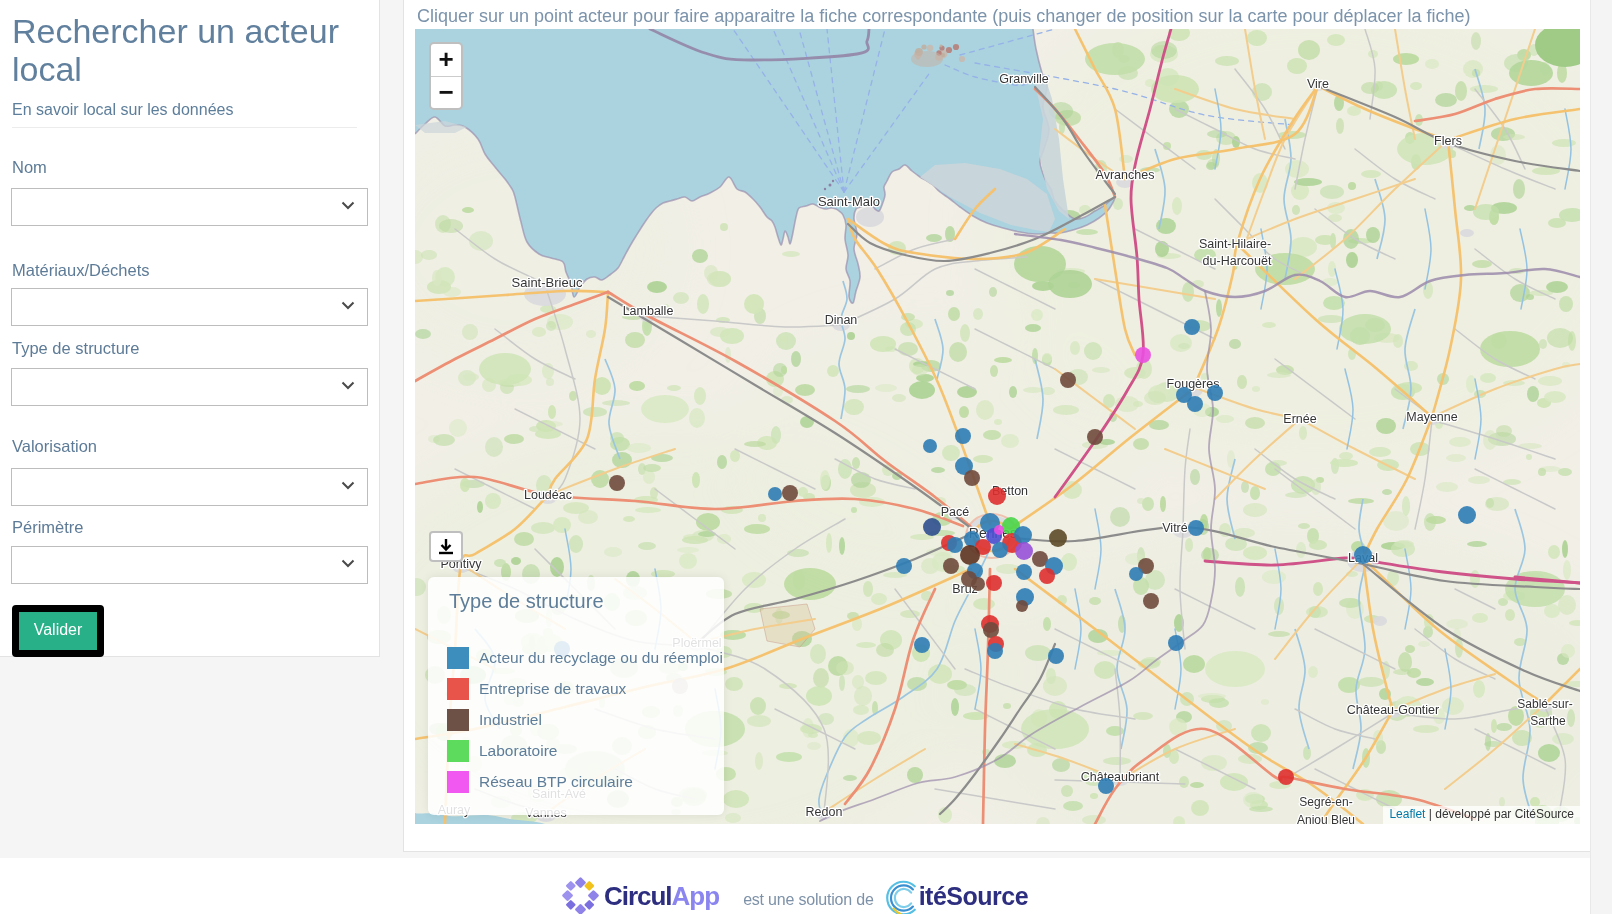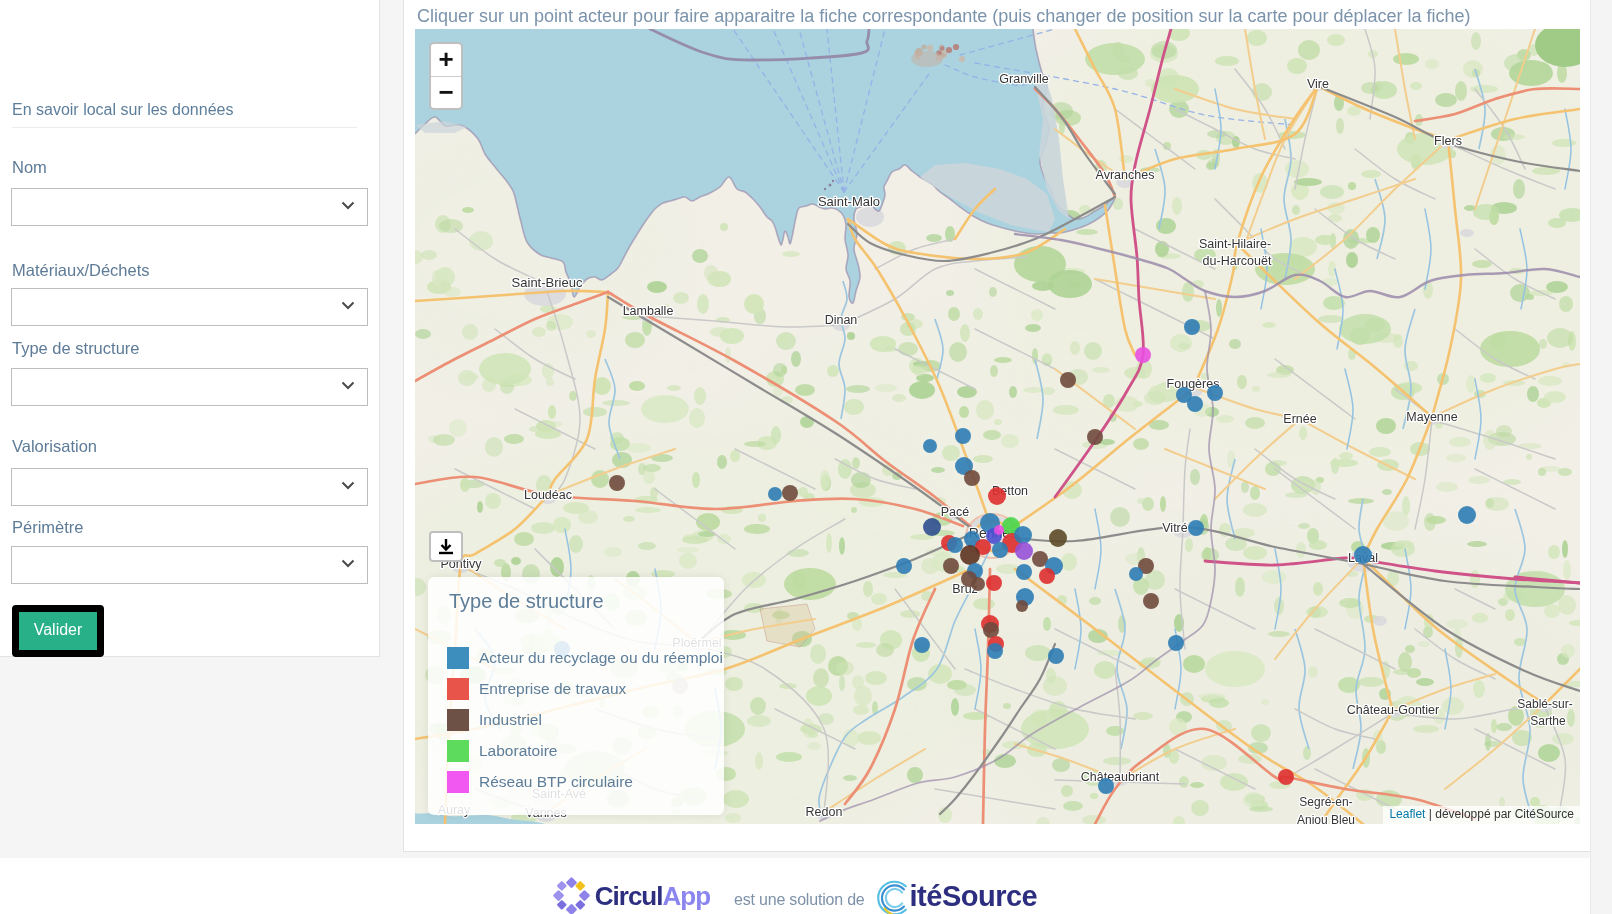--- a/index.html
+++ b/index.html
@@ -30,20 +30,21 @@
 #frow{position:absolute;left:0;top:17px;width:100%;display:flex;align-items:center;justify-content:center;}
 .fnavy{color:#2d2e7f;font-weight:700;font-size:26px;letter-spacing:-1px;}
 .fpurp{color:#8b85f0;font-weight:700;font-size:26px;letter-spacing:-1px;}
 .fgray{color:#7d91a8;font-size:16px;margin:7px 8px 0 24px;letter-spacing:-0.2px;}
 #gutter{position:absolute;left:1590px;top:0;width:22px;height:914px;background:#f4f4f5;border-left:1px solid #e8e8e8;}
 </style></head>
 <body>
 <div id="page">
 
 <div id="sidebar" class="card">
+  <h1>Rechercher un acteur<br>local</h1>
   <a class="more" href="#">En savoir local sur les données</a>
   <div id="hr1"></div>
   <div class="lbl" style="top:158px">Nom</div>
   <div class="sel" style="top:188px">
         <svg width="14" height="9" viewBox="0 0 14 9">
           <path d="M1.5 1.5 L7 7 L12.5 1.5" fill="none" stroke="#4a4a4a" stroke-width="2"></path>
         </svg>
       </div>
   <div class="lbl" style="top:261px">Matériaux/Déchets</div>
   <div class="sel" style="top:288px">
@@ -1156,17 +1157,17 @@
         <span class="fpurp">App</span>
   <span class="fgray">est une solution de</span>
   <svg width="38" height="38" viewBox="0 0 42 42" style="margin:4px 1px 0 2px">
     <g fill="none" stroke-linecap="round">
       <path d="M34 8 A18 18 0 1 0 34 34" stroke="#56bfe4" stroke-width="2.4"></path>
       <path d="M32 11.5 A14 14 0 1 0 32 30.5" stroke="#3a8fd0" stroke-width="2.4"></path>
       <path d="M30 15 A10 10 0 1 0 30 27" stroke="#7ecdea" stroke-width="2.4"></path>
       <path d="M10.5 32.5 A18 18 0 0 0 19 39" stroke="#e8c832" stroke-width="2.4"></path>
     </g>
   </svg>
-  <span class="fnavy" style="font-size:29px;margin-left:-4px;letter-spacing:-0.5px">itéSource</span>
+  <span class="fnavy" style="font-size:25px;margin-left:-4px;letter-spacing:-0.5px">itéSource</span>
 </div>
     </div>
 
 <div id="gutter"></div>
 </div>
 </body></html>

